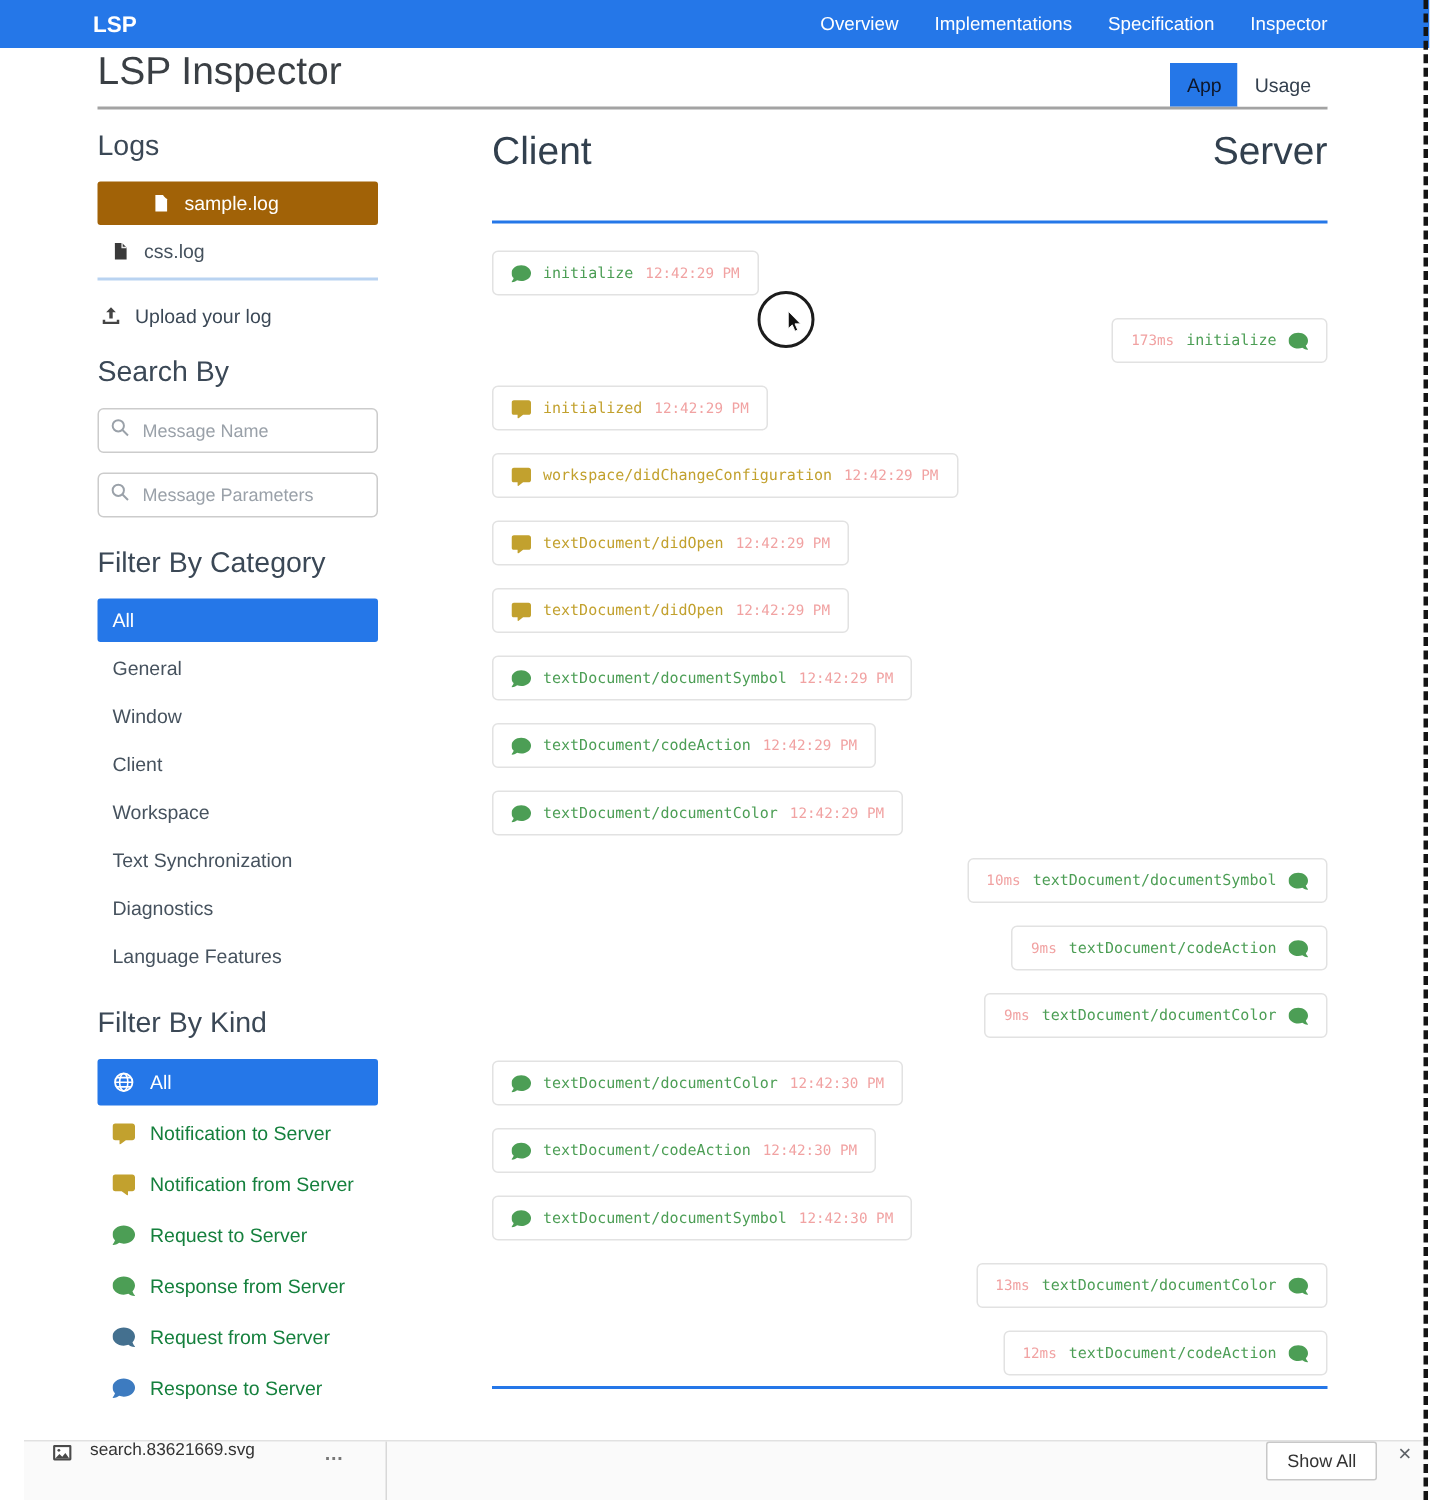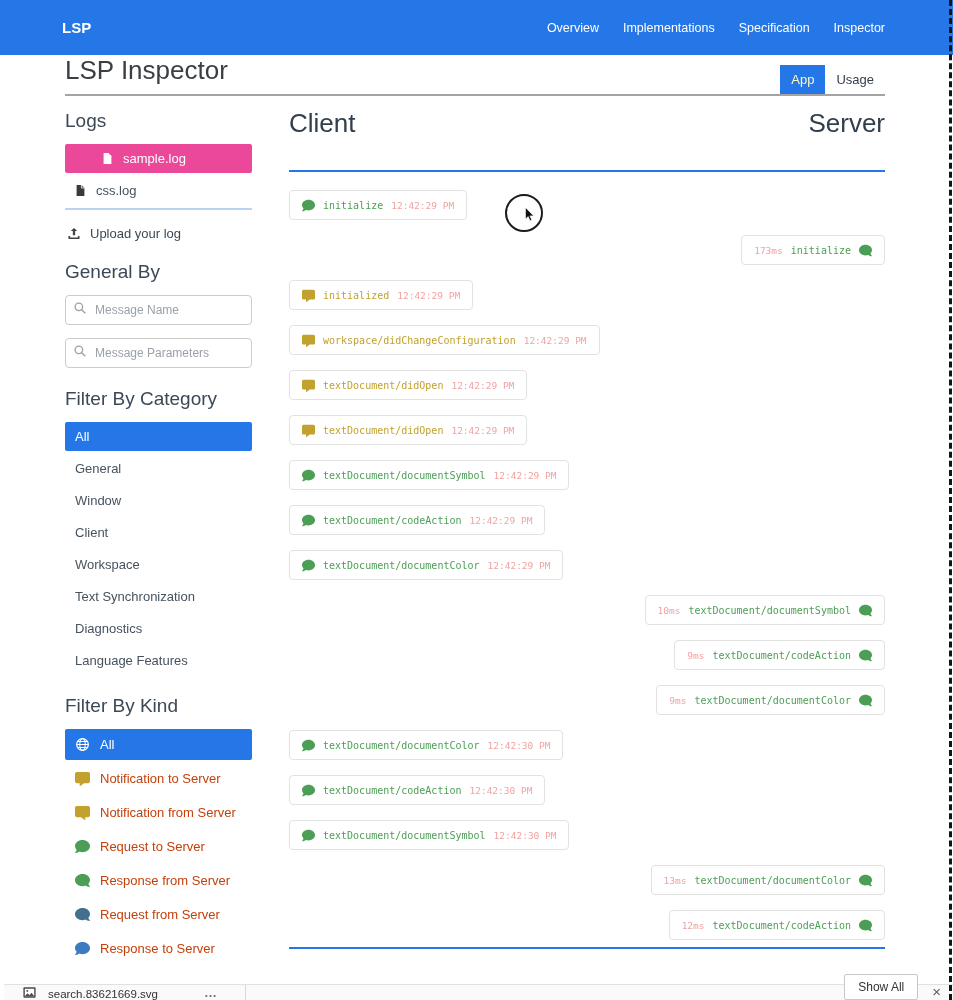--- a/index.html
+++ b/index.html
@@ -2,53 +2,53 @@
 <html><head>
 <meta charset="utf-8">
 <style>
   * { box-sizing: border-box; }
   html,body { margin:0; padding:0; }
   body {
     width:953px; height:1000px; position:relative; overflow:hidden;
     background:#fff; font-family:"Liberation Sans", sans-serif; color:#34404e;
   }
   
-  .navbar { height:55px; background:#2577e8; display:flex; align-items:center;
+  .navbar { height:32px; background:#2577e8; display:flex; align-items:center;
     padding:0 68px 0 62px; }
   .brand { color:#fff; font-weight:bold; font-size:15px; text-decoration:none; }
   .nav-links { margin-left:auto; display:flex; gap:24px; }
   .nav-link { color:#fff; font-size:12.5px; text-decoration:none; }
 
   .page { padding:0 68px 0 65px; }
   .page-header { position:relative; padding-bottom:8px;
     border-bottom:2px solid #a3a3a3; }
   .page-title { margin:0; font-size:26px; font-weight:400; color:#3a3f44; }
   .tabs { position:absolute; right:0; bottom:0; display:flex; }
   .tab { font-size:13px; padding:7px 11px; color:#34404e; cursor:pointer; background:#fff; }
-  .tab.active { background:#2577e8; color:#fef9c3;margin-left:44px; }
-
-  .content { display:flex; }
+  .tab.active { background:#2577e8; color:#0f172a;margin-left:44px; }
+
+  .content { display:flex;gap:39px; }
   .sidebar { width:187px; flex:none; }
   .side-h { font-size:19px; font-weight:400; color:#3b4856; margin:20px 0 12px; }
   .side-h.first { margin-top:14px; }
   .log-item { display:flex; align-items:center; gap:9px; height:29px; padding:0 9px;
     font-size:13px; color:#46525e; border-radius:2px; margin-bottom:3px; cursor:pointer; }
-  .log-item.active { background:#ec4899; color:#fff;padding-left:36px; }
+  .log-item.active { background:#a16207; color:#fff;padding-left:36px; }
   .logs-divider { border-bottom:2px solid #b9d3f1; margin-top:3px; }
   .upload { display:flex; align-items:center; gap:9px; font-size:13px; color:#3b4856;
     margin-top:16px; padding:0 2px; cursor:pointer; }
   .search-field { position:relative; margin-bottom:13px; }
   .search-field input { width:100%; height:30px; border:1px solid #ccc; border-radius:4px;
     padding:0 8px 0 29px; font-size:12px; color:#333; font-family:"Liberation Sans",sans-serif; outline:none; }
   .search-field input::placeholder { color:#9aa1a9; }
   .s-icon { position:absolute; left:8px; top:6px; line-height:0; }
   .cat-item { font-size:13px; color:#46525e; padding:7px 10px; border-radius:2px;
     margin-bottom:3px; cursor:pointer; }
   .cat-item.active { background:#2577e8; color:#fff; }
-  .kind-item { display:flex; align-items:center; gap:10px; font-size:13px; color:#c2410c;
+  .kind-item { display:flex; align-items:center; gap:10px; font-size:13px; color:#15803d;
     padding:8px 10px; border-radius:2px; margin-bottom:3px; cursor:pointer; }
   .kind-item.active { background:#2577e8; color:#fff; }
   .ic { line-height:0; display:inline-flex; }
 
   .main { flex:1; margin-left:37px; }
   .main-heads { display:flex; justify-content:space-between; align-items:baseline; margin-top:12px; }
   .main-heads h1 { margin:0; font-size:26px; font-weight:400; color:#32404e; }
   .rule { border-top:2px solid #2577e8; margin-top:31px; }
   .messages { margin-top:18px; display:flex; flex-direction:column; gap:15px;text-align:center; }
   .msg { height:30px; display:flex; }
@@ -59,22 +59,22 @@
   .m-name.green { color:#4c9e55; }
   .m-name.gold  { color:#c2a12e; }
   .m-time, .m-dur { color:#f1a2a2; font-size:9.5px;
     font-family:"DejaVu Sans Mono","Liberation Mono",monospace; }
   .bottom-rule { border-top:2px solid #2577e8; margin-top:7px; }
 
   .cursor-ring { position:absolute; left:505px; top:194px; width:38px; height:38px;
     border:2px solid #1c1c1c; border-radius:50%; z-index:4; pointer-events:none; }
   .cursor-ring svg { position:absolute; left:16px; top:11px; }
 
-  .download-bar { position:absolute; left:4px; right:0; bottom:0; height:16px; background:#fafafa;
-    border-top:1px solid #e1e1e1; display:flex; align-items:flex-end; padding:0 12px 0 18px; z-index:6; }
+  .download-bar { position:absolute; left:16px; right:0; bottom:0; height:40px; background:#fafafa;
+    border-top:1px solid #e1e1e1; display:flex; align-items:flex-start; padding:0 12px 0 18px; z-index:6; }
   .dl-name { margin-left:11px; font-size:11.5px; color:#333; cursor:pointer; }
   .dl-more { margin-left:46px; color:#777; font-size:13px; font-weight:bold; cursor:pointer; }
   .dl-divider { width:1px; align-self:stretch; background:#d8d8d8; margin-left:28px; }
   .dl-spacer { flex:1; }
   .show-all { background:#fff; border:1px solid #c8c8c8; border-radius:2px; font-size:12px;
     color:#333; padding:5px 13px; font-family:"Liberation Sans",sans-serif; cursor:pointer;margin-left:16px; }
   .dl-close { margin-left:14px; color:#5f6368; font-size:15px; cursor:pointer; }
 
   .dashed-edge { position:absolute; top:0; right:1px; height:100%; width:0;
     border-right:3px dashed #141414; z-index:7; pointer-events:none; }
@@ -128,21 +128,21 @@
       <div class="upload">
         <span class="ic" id="upload-icon">
             <svg width="14" height="14" viewBox="0 0 16 16">
               <path d="M8 1l3.7 3.7H9.3v4.8H6.7V4.7H4.3z" fill="#444"></path>
               <path d="M1.7 10.4v3.4h12.6v-3.4h-1.9v1.6H3.6v-1.6z" fill="#444"></path>
             </svg>
           </span>
         <span>Upload your log</span>
       </div>
 
-      <h2 class="side-h">General By</h2>
+      <h2 class="side-h">Search By</h2>
       <div class="search-field">
         <span class="s-icon"><svg width="14" height="14" viewBox="0 0 16 16">
               <circle cx="6.7" cy="6.7" r="4.3" fill="none" stroke="#9aa1a9" stroke-width="1.5"></circle>
               <path d="M9.9 9.9l4.2 4.2" stroke="#9aa1a9" stroke-width="1.5"></path>
             </svg></span>
         <input placeholder="Message Name" style="">
       </div>
       <div class="search-field">
         <span class="s-icon"><svg width="14" height="14" viewBox="0 0 16 16">
               <circle cx="6.7" cy="6.7" r="4.3" fill="none" stroke="#9aa1a9" stroke-width="1.5"></circle>

